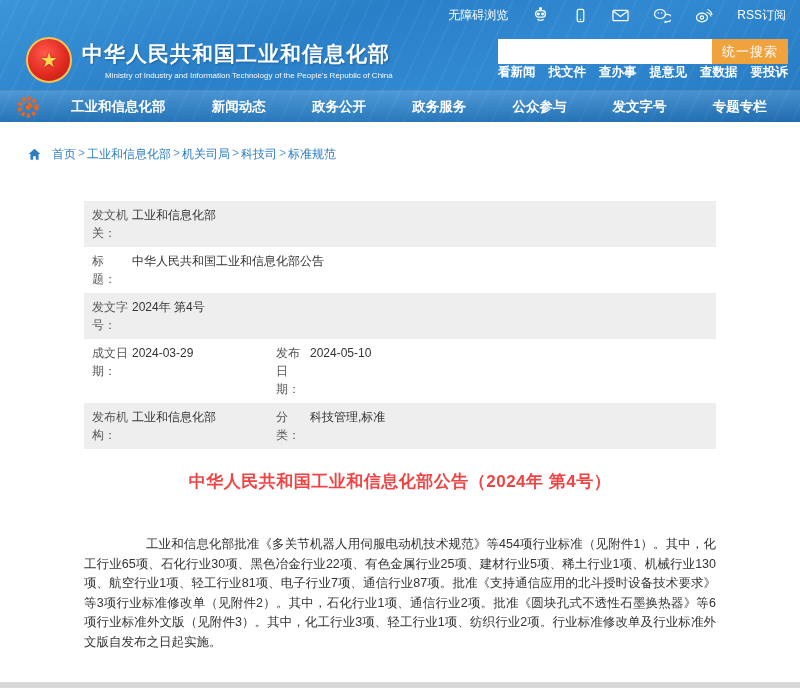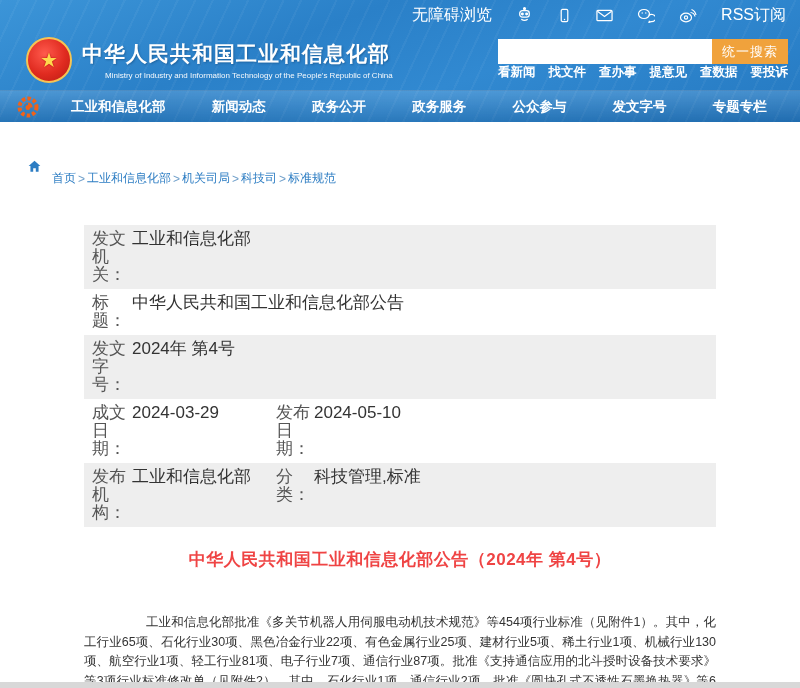--- a/index.html
+++ b/index.html
@@ -7,21 +7,21 @@
     font-family: "Liberation Sans", "DejaVu Sans", sans-serif; }
 
   
   .banner {
     width: 800px; height: 122px; position: relative;
     background:
       repeating-linear-gradient(115deg, rgba(255,255,255,0.045) 0 2px, rgba(255,255,255,0) 2px 16px),
       linear-gradient(160deg, #3c95d8 0%, #2a80c8 35%, #3189d1 60%, #2579c1 100%);
   }
   .topbar { height: 30px; display: flex; align-items: center; justify-content: flex-end;
-    gap: 24px; padding-right: 14px; color: #fff; font-size: 16px; }
+    gap: 24px; padding-right: 14px; color: #fff; font-size: 12px; }
   .topbar .tb-item { display: flex; align-items: center; gap: 4px; cursor: pointer; }
   .topbar svg { display: block; }
 
   .header-row { height: 60px; display: flex; align-items: center; justify-content: space-between;
     padding: 0 12px 0 26px; }
   .brand { display: flex; align-items: center; gap: 10px; }
   .emblem { width: 46px; height: 46px; border-radius: 50%;
     background: radial-gradient(circle at 40% 35%, #ff5a4d 0%, #e02b20 55%, #b81a12 100%);
     border: 2px solid #f6c453; display: flex; align-items: center; justify-content: center;
     color: #ffd84d; font-size: 20px; line-height: 1; text-shadow: 0 0 2px #a00; flex: 0 0 auto; }
@@ -48,21 +48,21 @@
 
   
   .content { background: #fff; }
   .breadcrumb { padding: 24px 0 0 28px; font-size: 12px; color: #2d7dc3;
     display: flex; align-items: center; gap: 5px; }
   .breadcrumb .crumb { cursor: pointer; }
   .crumb-sep { color: #6f9fca; margin: 0 2px; }
   .home-icon { margin-right: 2px; display: inline-flex; }
 
   .doc-table { width: 632px; margin: 38px auto 0; border-collapse: collapse;
-    font-size: 17px; line-height: 18px; }
+    font-size: 12px; line-height: 18px; }
   .doc-table td { vertical-align: top; padding-top: 5px; padding-bottom: 5px; }
   .doc-table tr { height: 40px; }
   .doc-table tr:nth-child(odd) { background: #eeeeee; }
   td.lbl { width: 48px; padding-left: 8px; padding-right: 4px; color: #555; }
   td.val1 { width: 136px; color: #333; }
   td.lbl2 { width: 42px; color: #555; }
   td.val2 { color: #333; }
 
   .article-title { text-align: center; margin-top: 21px; font-size: 17px; font-weight: bold;
     color: #ef4444; letter-spacing: .5px; }
@@ -176,21 +176,21 @@
 </div>
 
 <div class="content">
 
   <div class="breadcrumb">
     <span class="home-icon">
       <svg width="13" height="13" viewBox="0 0 16 16">
           <path d="M8 1 L15.2 7.4 H13 V14.5 H9.6 V10 H6.4 V14.5 H3 V7.4 H0.8 Z" fill="#2d7dc3"></path>
         </svg>
     </span>
-    <span style="display:flex;align-items:center;margin-top:24px;">
+    <span style="display:flex;">
 
         <span class="crumb-sep"></span>
         <span class="crumb">首页</span>
 
         <span class="crumb-sep">&gt;</span>
         <span class="crumb">工业和信息化部</span>
 
         <span class="crumb-sep">&gt;</span>
         <span class="crumb">机关司局</span>
 

